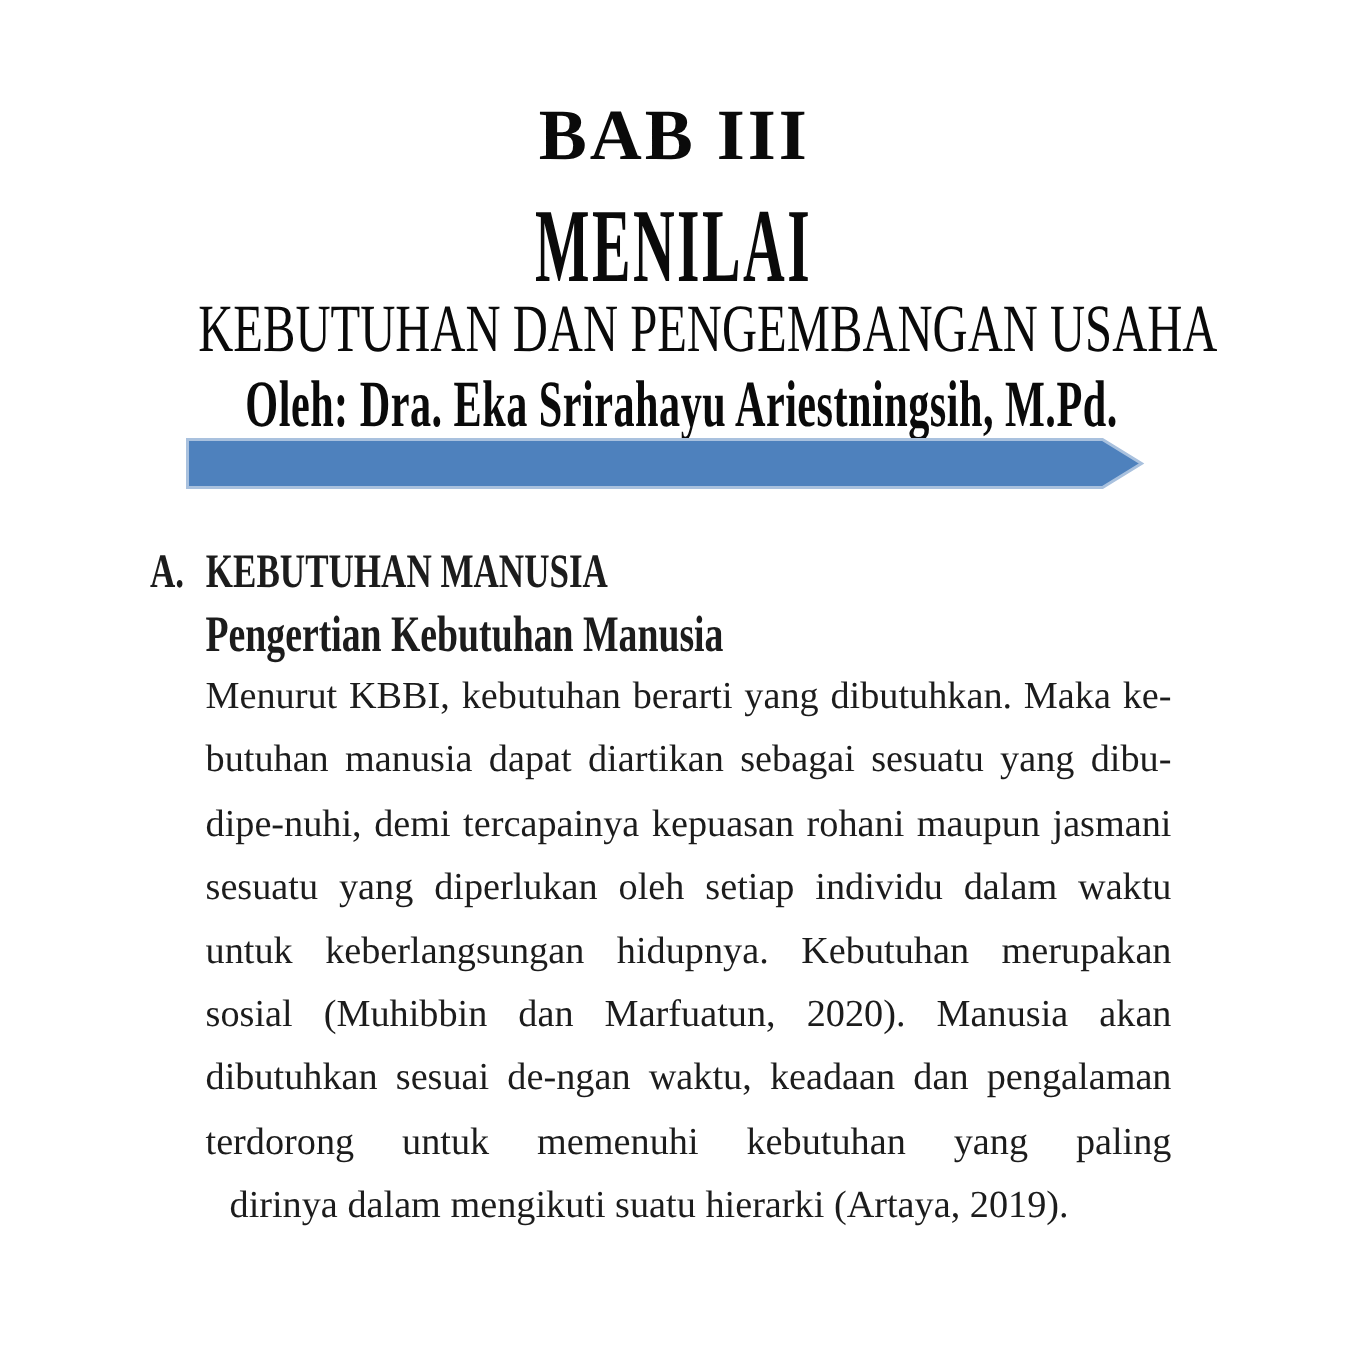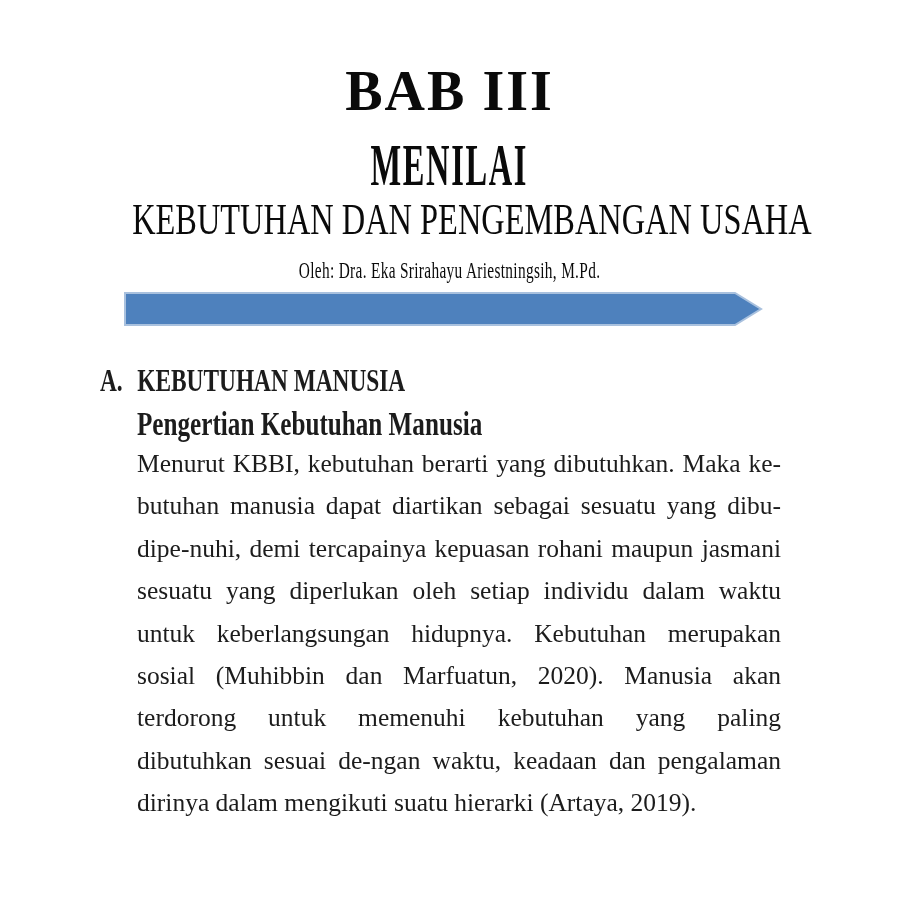--- a/index.html
+++ b/index.html
@@ -18,47 +18,47 @@
     position: absolute;
     left: 0;
     width: 899px;
     text-align: center;
     white-space: nowrap;
   }
   .center-row > span { display: inline-block; transform-origin: center; }
 
   .chapter-title {
     top: 55px;
-    font-size: 56px;
+    font-size: 48px;
     line-height: 72px;
     font-weight: 700;
     letter-spacing: 2px;
     color: #0a0a0a;
   }
   .chapter-subtitle {
     top: 130px;
-    font-size: 59px;
+    font-size: 70px;
     line-height: 70px;
     font-weight: 700;
     color: #0a0a0a;
   }
   .chapter-subtitle > span { transform: scaleX(0.55); letter-spacing: 3px; }
   .chapter-topic {
     top: 197px;
     font-size: 45px;
     line-height: 45px;
     font-weight: 400;
     color: #0a0a0a;
   }
   .chapter-topic > span { transform: scaleX(0.72); }
   .author-line {
     top: 254px;
-    font-size: 24px;
+    font-size: 44px;
     line-height: 32px;
-    font-weight: 400;
+    font-weight: 700;
     color: #0a0a0a;
   }
   .author-line > span { transform: scaleX(0.64); letter-spacing: 0.5px; }
 
   .arrow-banner {
     position: absolute;
     left: 124px;
     top: 291px;
     width: 639px;
     height: 36px;
@@ -97,20 +97,21 @@
     font-size: 25.5px;
     line-height: 42.4px;
   }
   .body-paragraph .pline {
     text-align: justify;
     text-align-last: justify;
   }
   .body-paragraph .pline:last-child {
     text-align: center;
     text-align-last: left;
+    margin-left: 16px;
   }
 </style>
 </head>
 <body>
 
 <div class="page">
 
   <div class="center-row chapter-title">
     <span>BAB III</span>
   </div>
@@ -137,18 +138,18 @@
 
   <div class="sub-heading">Pengertian Kebutuhan Manusia</div>
 
   <div class="body-paragraph">
       <div class="pline">Menurut KBBI, kebutuhan berarti yang dibutuhkan. Maka ke-</div>
       <div class="pline">butuhan manusia dapat diartikan sebagai sesuatu yang dibu-</div>
       <div class="pline">dipe-nuhi, demi tercapainya kepuasan rohani maupun jasmani</div>
       <div class="pline">sesuatu yang diperlukan oleh setiap individu dalam waktu</div>
       <div class="pline">untuk keberlangsungan hidupnya. Kebutuhan merupakan</div>
       <div class="pline">sosial (Muhibbin dan Marfuatun, 2020). Manusia akan</div>
+      <div class="pline">dibutuhkan sesuai de-ngan waktu, keadaan dan pengalaman</div>
       <div class="pline">terdorong untuk memenuhi kebutuhan yang paling</div>
-      <div class="pline">dibutuhkan sesuai de-ngan waktu, keadaan dan pengalaman</div>
       <div class="pline">dirinya dalam mengikuti suatu hierarki (Artaya, 2019).</div>
     </div>
 
 </div>
 
 </body></html>

